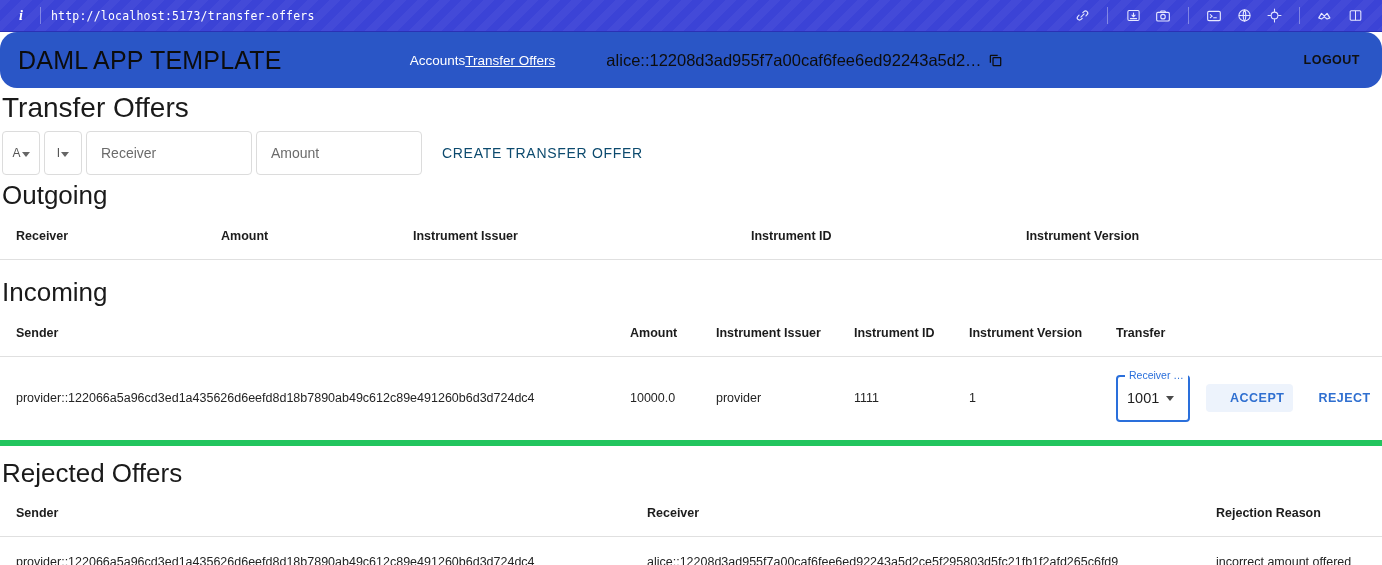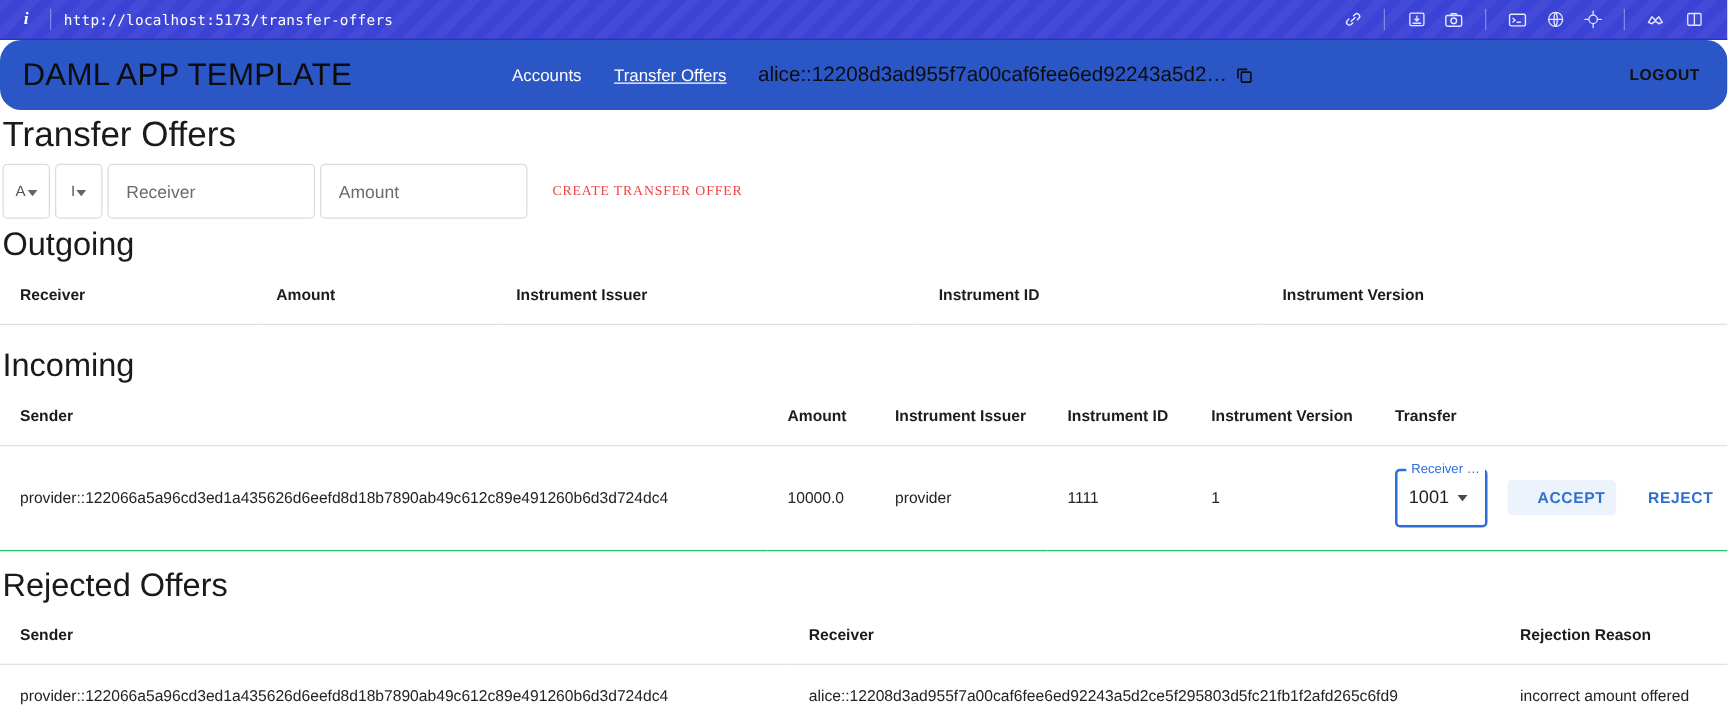--- a/index.html
+++ b/index.html
@@ -68,21 +68,20 @@
   .brand {
     font-size: 25px;
     letter-spacing: 0.2px;
     color: #0c0c0c;
     font-weight: 400;
     white-space: nowrap;
   }
   .nav {
     display: flex;
     align-items: center;
-    gap: 26px;
     margin-left: 128px;
   }
   .nav a {
     color: #ffffff;
     font-size: 13.5px;
     text-decoration: none;
     white-space: nowrap;
   }
   .nav a.active { text-decoration: underline; }
   .party {
@@ -167,24 +166,24 @@
     padding: 0 14px;
     font-size: 14px;
     font-family: inherit;
     color: #222;
     background: #fff;
   }
   .text-field::placeholder { color: #6b6b6b; opacity: 1; }
   .create-btn {
     background: none;
     border: none;
-    font-family: Liberation Serif, serif;
-    font-size: 11px;
+    font-family: Liberation Sans, sans-serif;
+    font-size: 14px;
     letter-spacing: 0.7px;
-    color: #ef4444;
+    color: #0c4a6e;
     padding: 0 16px;
     cursor: default;
     white-space: nowrap;
   }
 
   
   table.data {
     width: 100%;
     border-collapse: collapse;
     table-layout: fixed;
@@ -195,21 +194,21 @@
     font-weight: bold;
     color: #1c1c1c;
     padding: 16px 0 16px 16px;
     border-bottom: 1px solid #e0e0e0;
     white-space: nowrap;
   }
   table.data td {
     font-size: 12.5px;
     color: #242424;
     padding: 18px 0 18px 16px;
-    border-bottom: 1px solid #22c55e;
+    border-bottom: 6px solid #22c55e;
     white-space: nowrap;
     overflow: hidden;
     text-overflow: ellipsis;
   }
   table.data.empty th { border-bottom: 1px solid #e0e0e0; }
   .actions-cell { padding-left: 16px !important; }
   .actions-wrap { display: flex; align-items: center; gap: 16px; }
 
   
   .outlined-select {

